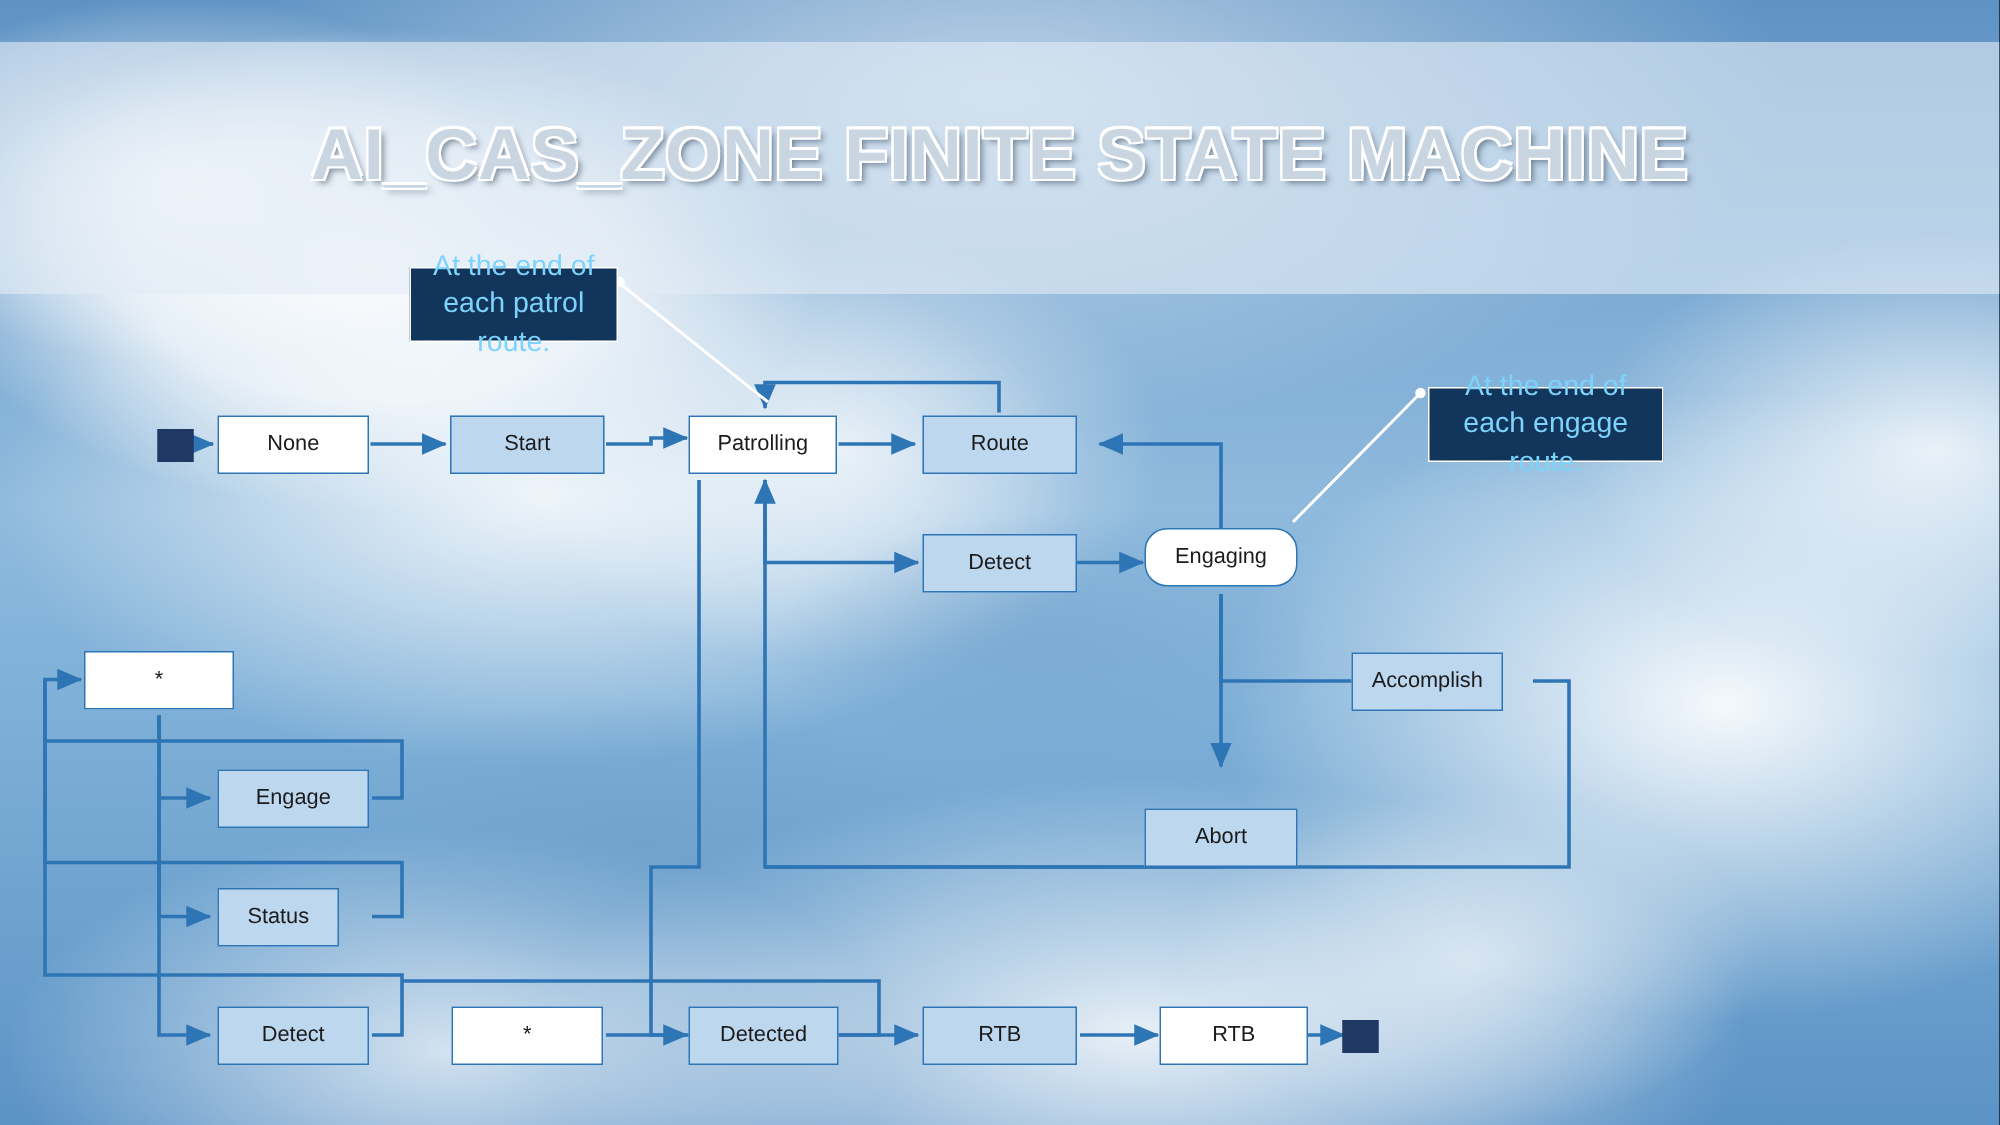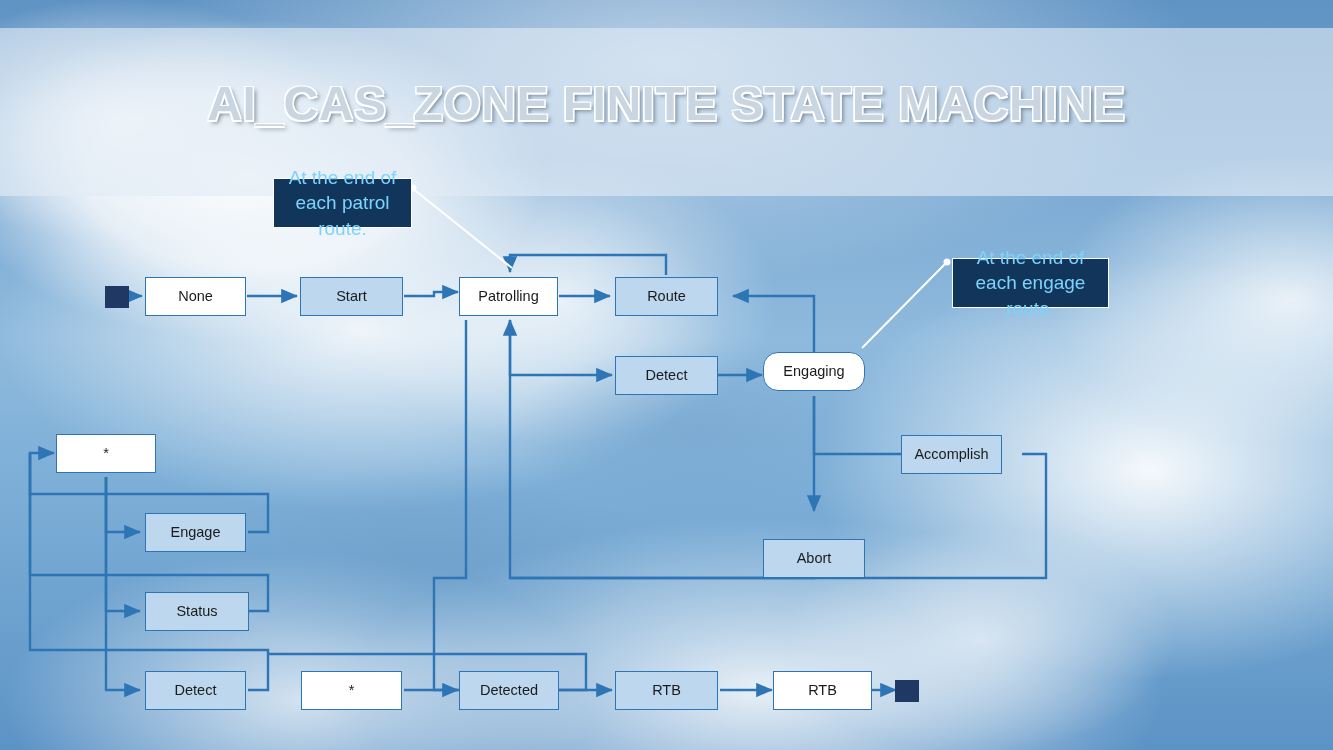--- a/index.html
+++ b/index.html
@@ -200,21 +200,21 @@
   <div class="node light" style="left:615px; top:277px; width:103px; height:39px;">Route</div>
 
   <div class="node light" style="left:615px; top:356px; width:103px; height:39px;">Detect</div>
   <div class="node white" style="left:763px; top:352px; width:102px; height:39px;border-radius:15px;">Engaging</div>
 
   <div class="node light" style="left:901px; top:435px; width:101px; height:39px;">Accomplish</div>
   <div class="node light" style="left:763px; top:539px; width:102px; height:39px;">Abort</div>
 
   <div class="node white" style="left:56px; top:434px; width:100px; height:39px;">*</div>
   <div class="node light" style="left:145px; top:513px; width:101px; height:39px;">Engage</div>
-  <div class="node light" style="left:145px; top:592px; width:104px; height:39px;">Status</div>
+  <div class="node light" style="left:145px; top:592px; width:81px; height:39px;">Status</div>
   <div class="node light" style="left:145px; top:671px; width:101px; height:39px;">Detect</div>
 
   <div class="node white" style="left:301px; top:671px; width:101px; height:39px;">*</div>
   <div class="node light" style="left:459px; top:671px; width:100px; height:39px;">Detected</div>
 
   <div class="node light" style="left:615px; top:671px; width:103px; height:39px;">RTB</div>
   <div class="node white" style="left:773px; top:671px; width:99px; height:39px;">RTB</div>
 
 </div>
 

